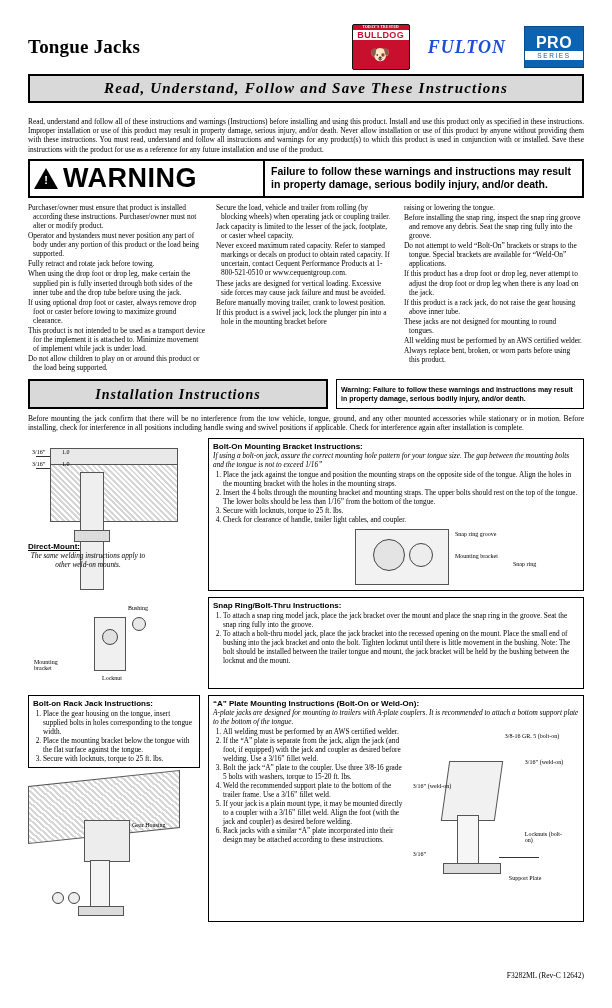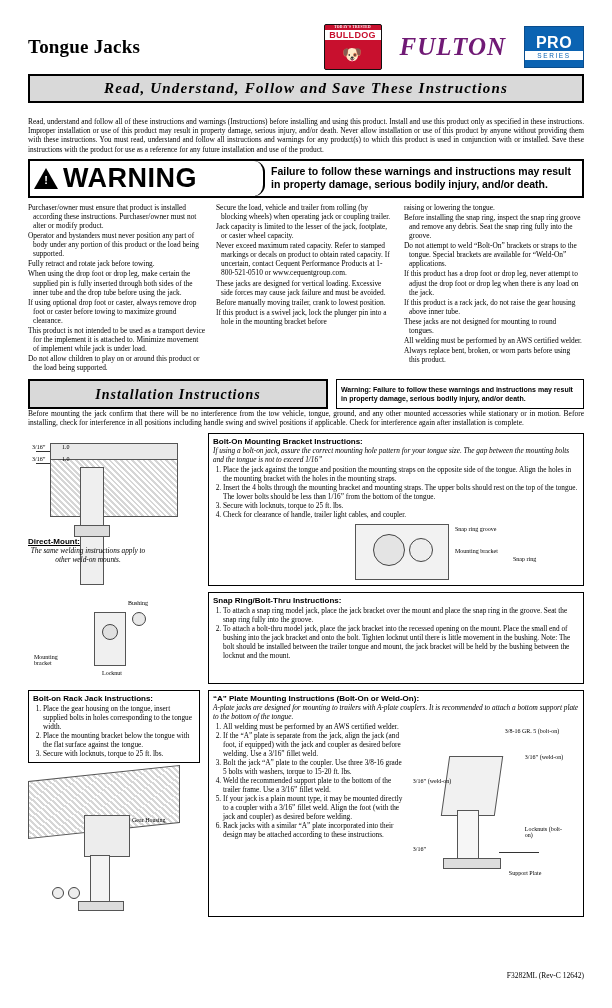--- a/index.html
+++ b/index.html
@@ -8,54 +8,54 @@
   .inner{position:absolute;left:28px;top:24px;width:556px;}
 
   
   .hdr{display:flex;align-items:center;justify-content:space-between;height:46px;}
   .title{font-family:"Liberation Serif",serif;font-weight:bold;font-size:19px;letter-spacing:.2px;}
   .logos{display:flex;align-items:center;gap:18px;}
   .logo-bulldog{width:56px;height:44px;background:#c8102e;border:1px solid #111;border-radius:2px;display:flex;flex-direction:column;align-items:center;justify-content:flex-start;color:#fff;overflow:hidden;}
   .bd-top{font-size:3.6px;letter-spacing:.2px;line-height:5px;font-weight:bold;}
   .bd-name{font-family:"Liberation Sans",sans-serif;font-weight:bold;font-size:9px;line-height:10px;background:#fff;color:#c8102e;width:100%;text-align:center;letter-spacing:.3px;}
   .bd-dog{flex:1;display:flex;align-items:center;justify-content:center;font-size:16px;line-height:1;}
-  .logo-fulton{font-family:"Liberation Serif",serif;font-style:italic;font-weight:bold;font-size:25px;letter-spacing:1px;color:#701a75;}
+  .logo-fulton{font-family:"Liberation Serif",serif;font-style:italic;font-weight:bold;font-size:18px;letter-spacing:1px;color:#1d4ed8;}
   .logo-pro{width:58px;height:40px;background:#0b63b2;border:1px solid #0a4d8c;display:flex;flex-direction:column;align-items:center;justify-content:center;color:#fff;}
   .pro-top{font-family:"Liberation Sans",sans-serif;font-weight:bold;font-size:16px;line-height:16px;letter-spacing:.5px;}
   .pro-bot{font-family:"Liberation Sans",sans-serif;font-size:6.5px;letter-spacing:1.6px;background:#fff;color:#0b63b2;width:100%;text-align:center;line-height:9px;}
 
   
   .banner{margin-top:4px;border:2px solid #000;background:#d9d9d9;text-align:center;padding:3px 0 4px;}
   .banner span{font-family:"Liberation Serif",serif;font-weight:bold;font-style:italic;font-size:15px;letter-spacing:1.2px;}
 
   .intro{font-size:7.4px;line-height:9.2px;text-align:justify;margin-top:14px;}
 
   
   .warnbox{margin-top:5px;border:2px solid #000;display:flex;align-items:stretch;}
-  .warnleft{width:225px;border-right:2px solid #000;display:flex;align-items:center;gap:5px;padding:2px 4px;border-radius:11px;}
+  .warnleft{width:225px;border-right:2px solid #000;display:flex;align-items:center;gap:5px;padding:2px 4px;}
   .tri{width:0;height:0;border-left:12px solid transparent;border-right:12px solid transparent;border-bottom:21px solid #000;position:relative;}
   .tri:after{content:"!";position:absolute;left:-3px;top:7px;width:6px;text-align:center;color:#fff;font-family:"Liberation Sans",sans-serif;font-weight:bold;font-size:11px;line-height:11px;}
   .warnword{font-family:"Liberation Sans",sans-serif;font-weight:bold;font-size:27px;letter-spacing:.5px;}
   .warnright{flex:1;display:flex;align-items:center;padding:2px 6px;}
   .warnright span{font-family:"Liberation Sans",sans-serif;font-weight:bold;font-size:10.5px;line-height:13px;}
 
   
   .cols{margin-top:5px;display:flex;gap:10px;}
   .col{width:178px;}
   .col ul{margin:0;padding:0;list-style:none;}
   .col li{font-size:7.4px;line-height:9.1px;text-indent:-5px;padding-left:5px;margin-bottom:1px;}
 
   
   .instrow{margin-top:5px;display:flex;align-items:stretch;gap:8px;}
   .instbanner{width:296px;border:2px solid #000;background:#d9d9d9;text-align:center;padding:4px 0;}
   .instbanner span{font-weight:bold;font-style:italic;font-size:14px;letter-spacing:1px;}
   .instwarn{flex:1;border:1px solid #000;padding:2px 4px;display:flex;align-items:center;}
   .instwarn span{font-family:"Liberation Sans",sans-serif;font-weight:bold;font-size:7px;line-height:9px;}
 
-  .para{font-size:7.5px;line-height:9.4px;text-align:justify;}
+  .para{font-size:7.5px;line-height:9.4px;text-align:justify;margin-top:5px;}
 
   
   .sec{display:flex;gap:8px;margin-top:6px;}
   .box{border:1px solid #000;padding:3px 4px;box-sizing:border-box;}
   .bh{font-family:"Liberation Sans",sans-serif;font-weight:bold;font-size:8px;line-height:10px;}
   .bi{font-style:italic;font-size:7.3px;line-height:8.8px;}
   ol.simple{margin:1px 0 0;padding-left:10px;}
   ol.simple li{font-size:7.3px;line-height:8.8px;margin-bottom:0.5px;}
   .underline{text-decoration:underline;font-weight:bold;font-size:8px;font-family:"Liberation Sans",sans-serif;}
 

